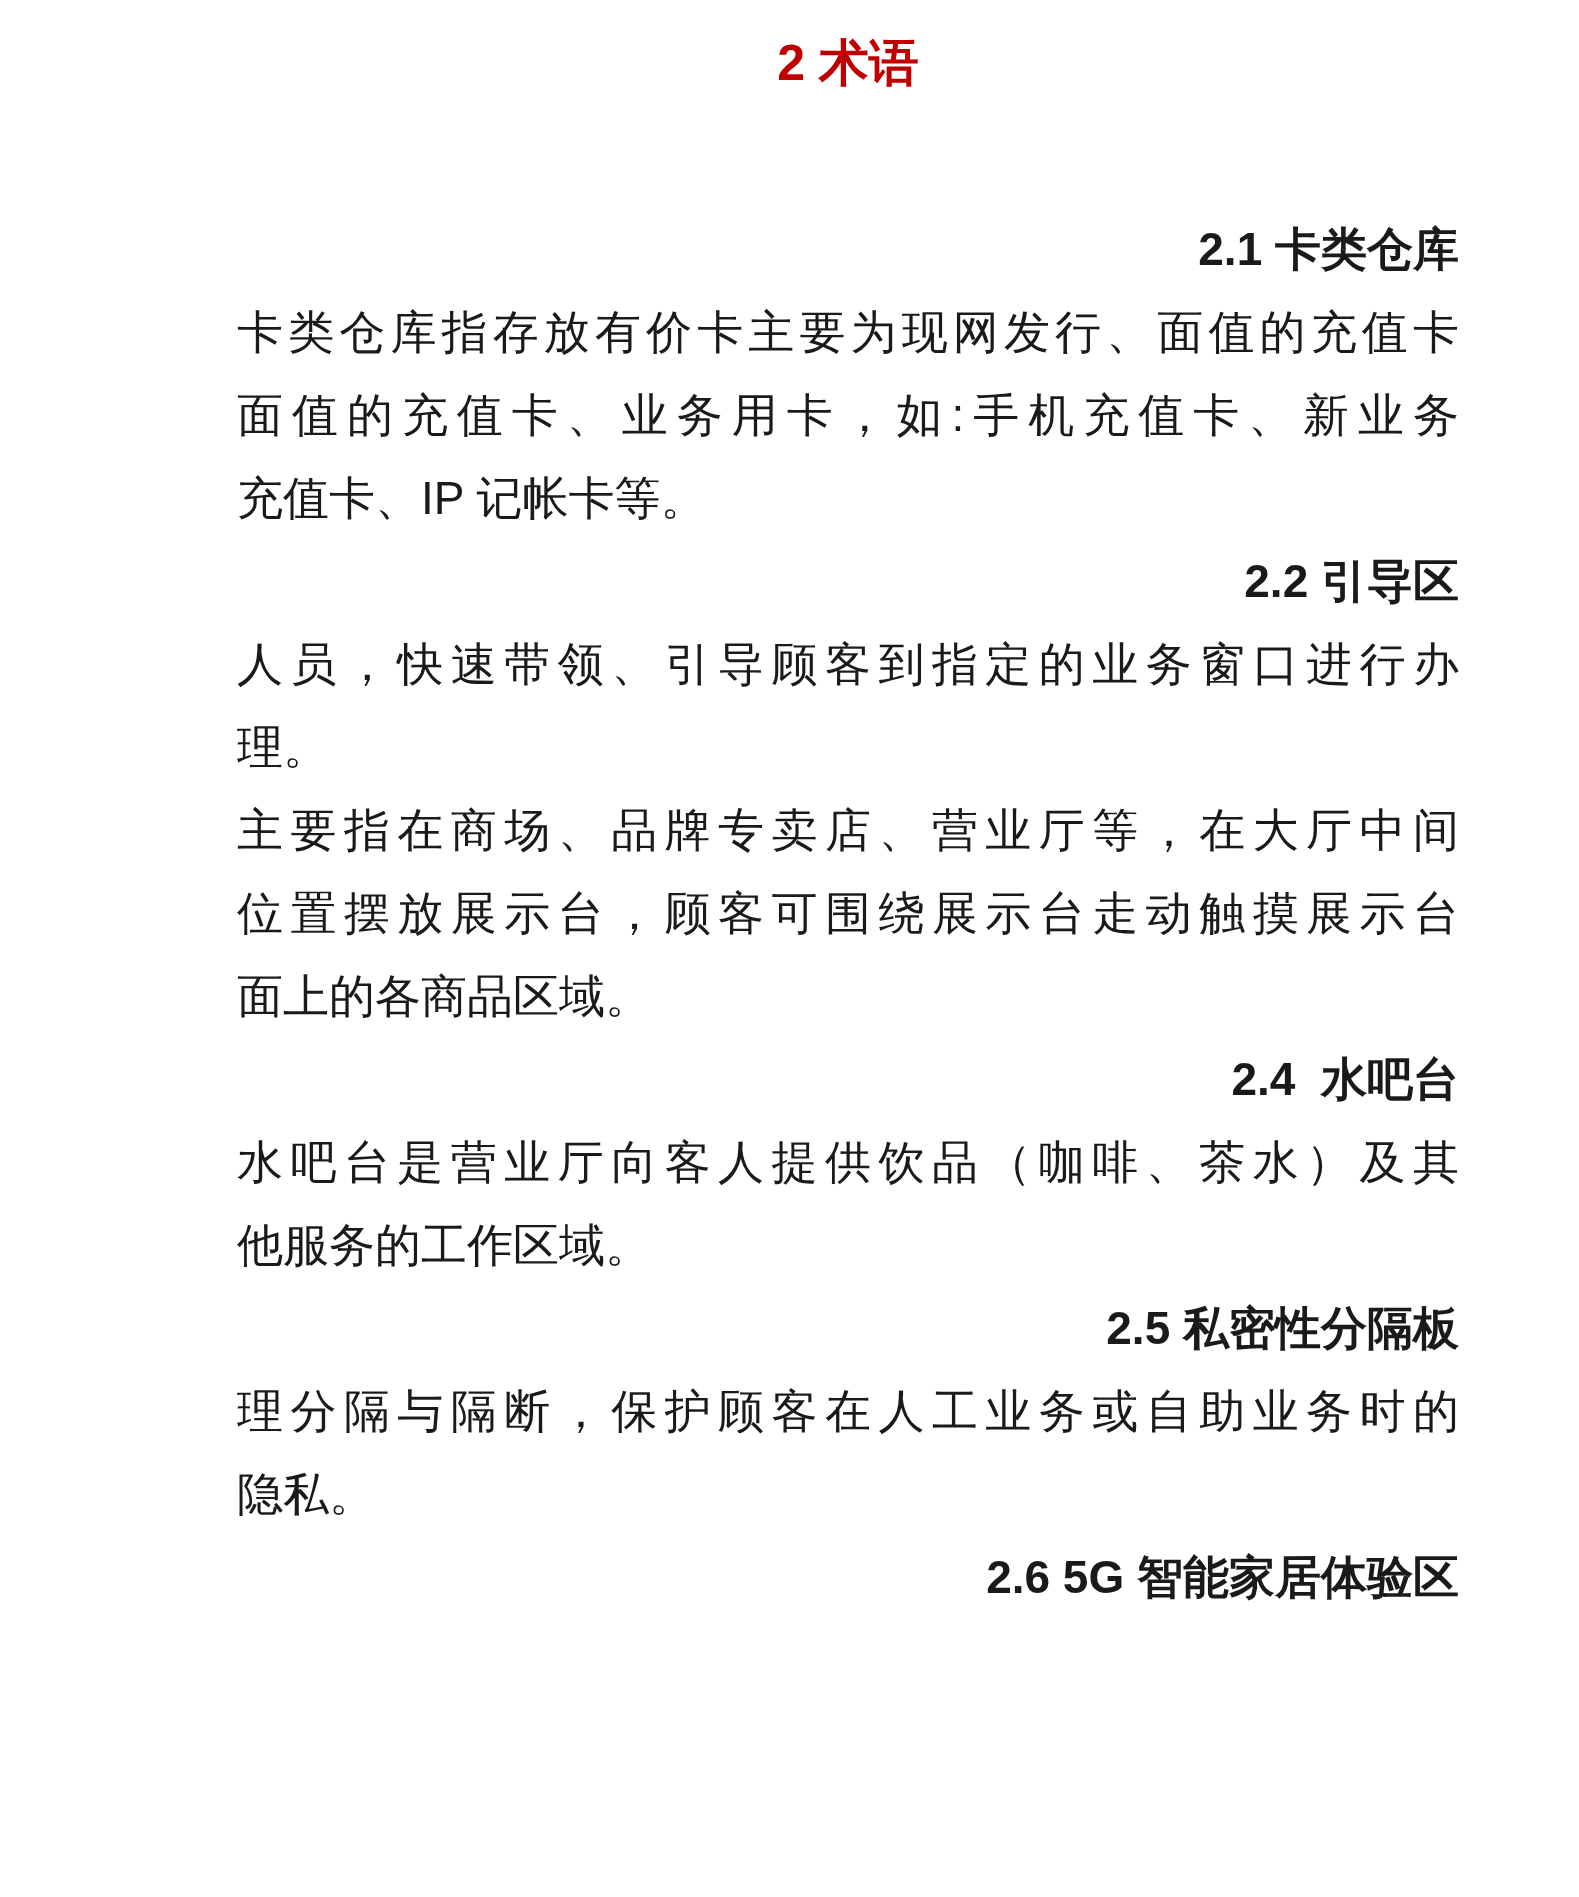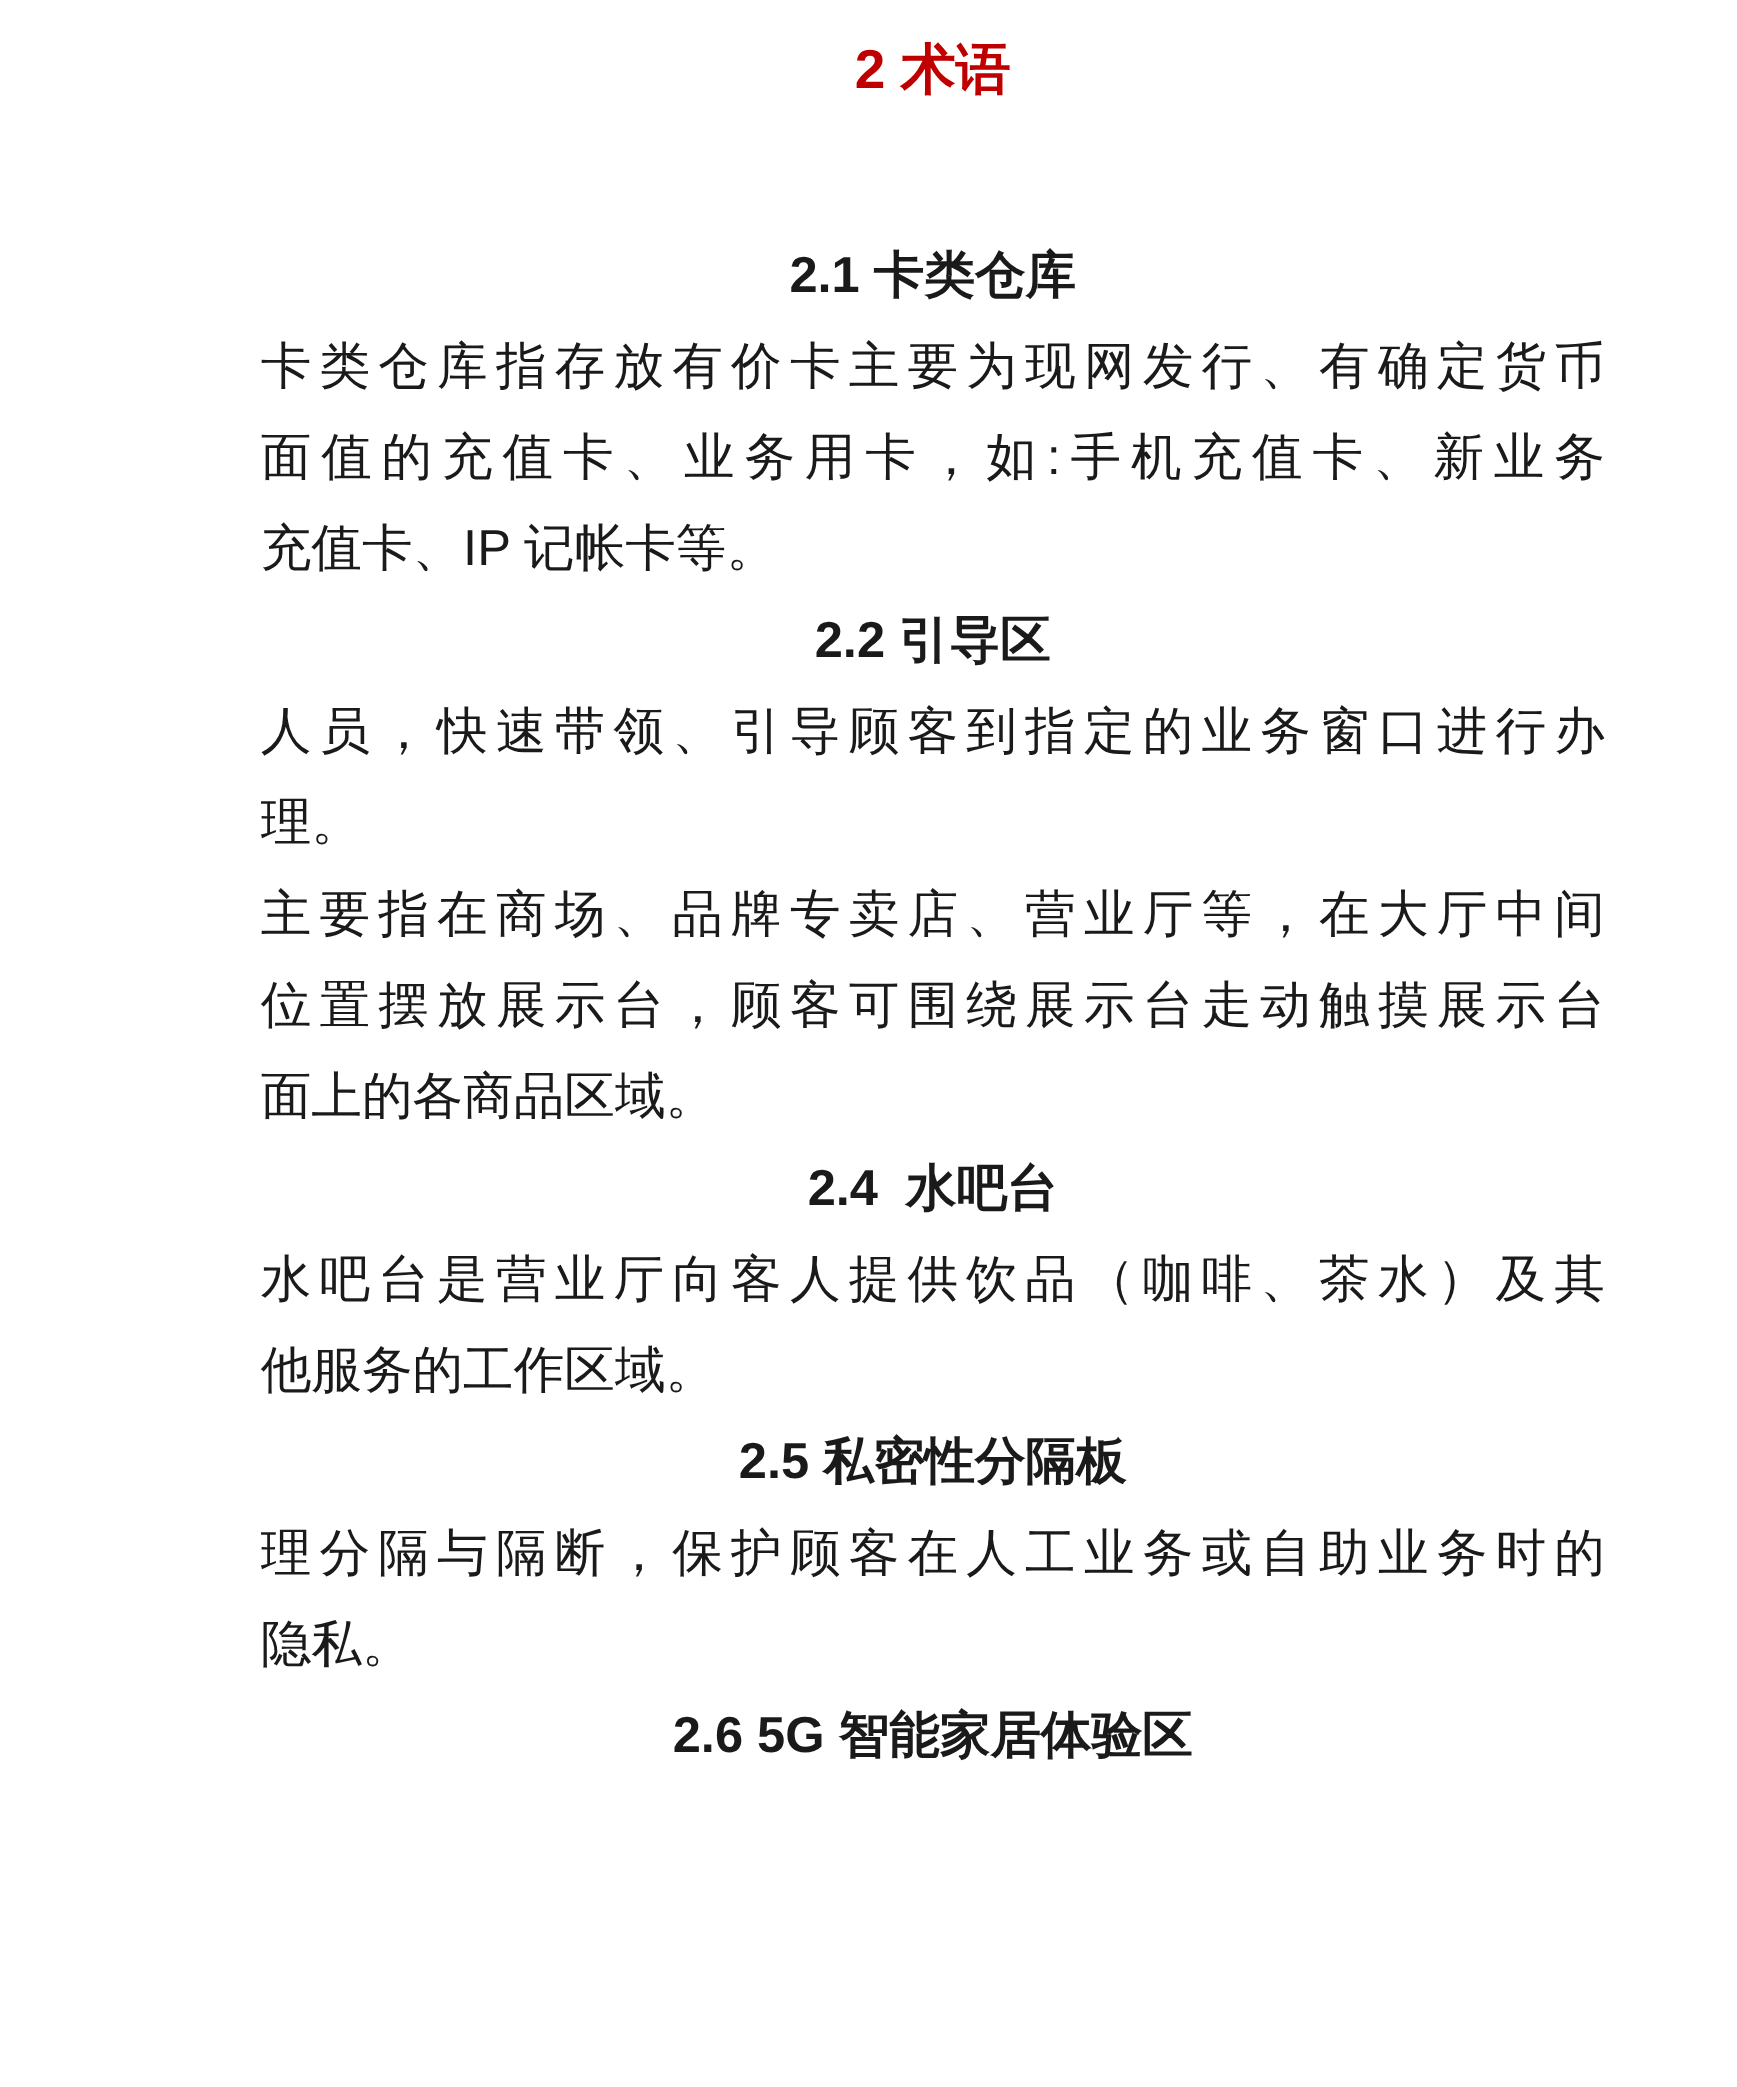--- a/index.html
+++ b/index.html
@@ -32,21 +32,21 @@
   }
   .section {
     margin: 0;
   }
   .section-heading {
     margin: 0;
     font-size: 46px;
     line-height: 83px;
     font-weight: bold;
     color: #1a1a1a;
-    text-align: center;
+    text-align: right;
     white-space: pre-wrap;
   }
   .pline {
     font-size: 46px;
     line-height: 83px;
     color: #1a1a1a;
     text-align: justify;
     text-align-last: justify;
     white-space: pre-wrap;
   }
@@ -55,21 +55,21 @@
   }
 </style>
 </head>
 <body>
 
 <main class="page">
   <h1 class="doc-title">2 术语</h1>
   <div id="sections">
       <section class="section">
         <h2 class="section-heading">2.1 卡类仓库</h2>
-        <div class="pline">卡类仓库指存放有价卡主要为现网发行、有确定货币</div>
+        <div class="pline">卡类仓库指存放有价卡主要为现网发行、面值的充值卡</div>
         <div class="pline">面值的充值卡、业务用卡，如:手机充值卡、新业务</div>
         <div class="pline last">充值卡、IP 记帐卡等。</div>
       </section>
       <section class="section">
         <h2 class="section-heading">2.2 引导区</h2>
         <div class="pline">人员，快速带领、引导顾客到指定的业务窗口进行办</div>
         <div class="pline last">理。</div>
       </section>
       <section class="section">
         <div class="pline">主要指在商场、品牌专卖店、营业厅等，在大厅中间</div>

